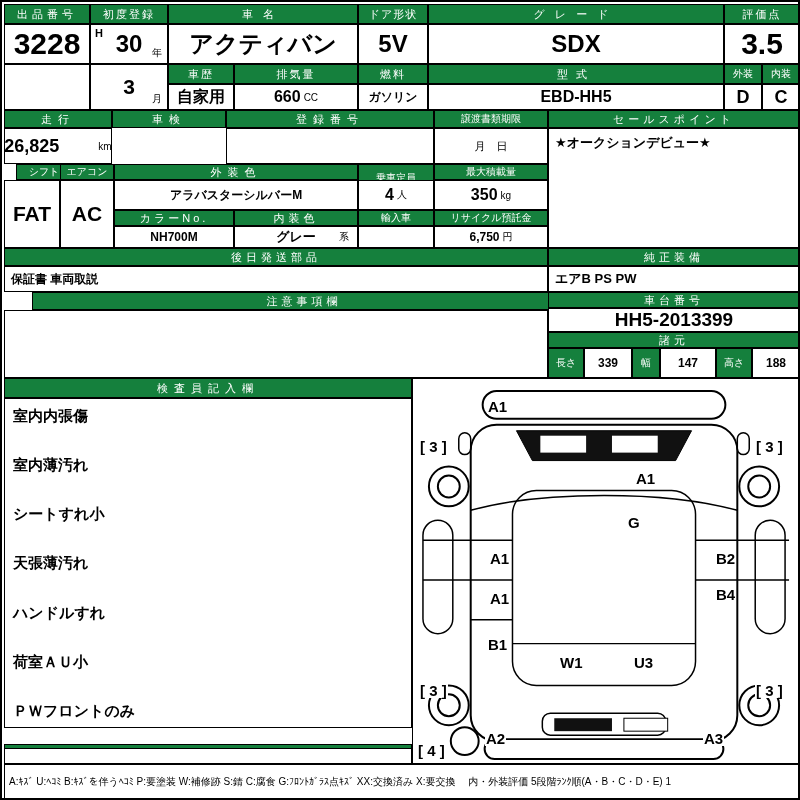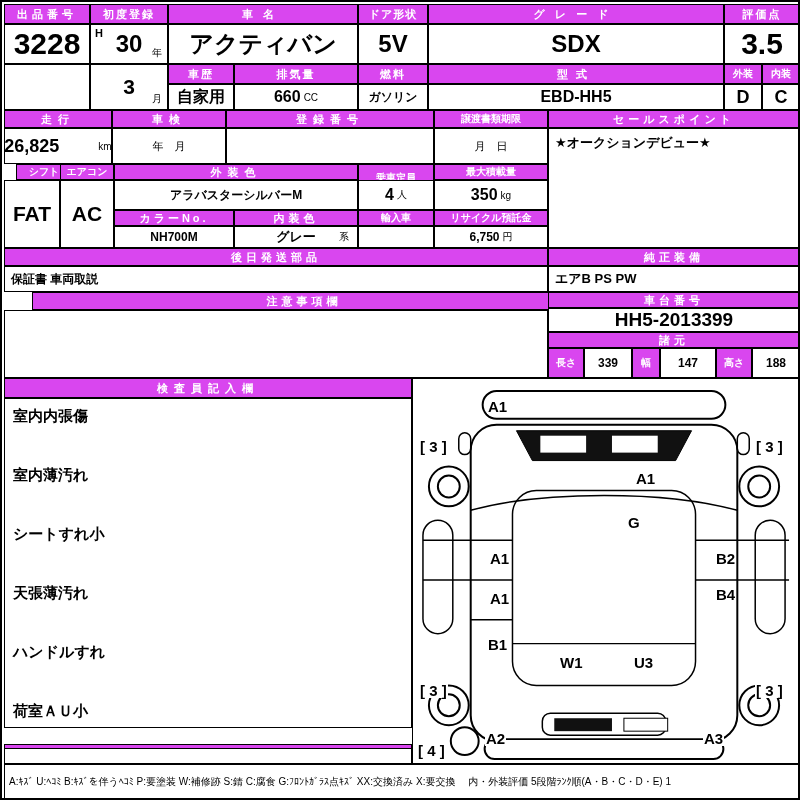--- a/index.html
+++ b/index.html
@@ -1,20 +1,20 @@
 <!DOCTYPE html>
 <html><head>
 <meta charset="utf-8">
 <style>
   * { margin:0; padding:0; box-sizing:border-box; }
   html,body { background:#fff; }
   body { font-family:"Liberation Sans","DejaVu Sans",sans-serif; color:#000; }
   .sheet { position:relative; width:800px; height:800px; background:#fff; border:2px solid #000; overflow:hidden; }
   .cell { position:absolute; border:1px solid #000; background:#fff; display:flex; align-items:center; justify-content:center; overflow:hidden; }
-  .hdr { background:#d946ef; color:#fff; font-size:11px; font-weight:bold; white-space:nowrap; }
+  .hdr { background:#15803d; color:#fff; font-size:11px; font-weight:normal; white-space:nowrap; }
   .val { font-weight:bold; }
   .left { justify-content:flex-start; padding-left:6px; }
   .topleft { align-items:flex-start; justify-content:flex-start; padding:5px 6px; }
   .ls1{letter-spacing:1px}.ls2{letter-spacing:2px}.ls3{letter-spacing:3px}
   .ls4{letter-spacing:4px}.ls6{letter-spacing:6px}.ls8{letter-spacing:8px}.ls10{letter-spacing:10px}
   .unit { font-size:10px; font-weight:normal; margin-left:3px; }
   .big40 { font-size:30px; } .big26 { font-size:24px; } .big22 { font-size:21px; }
   .med18 { font-size:18px; } .med16 { font-size:16px; } .med14 { font-size:12px; } .med13 { font-size:13px; } .med12 { font-size:12px; }
   .corner-tl { position:absolute; left:4px; top:2px; font-size:11px; font-weight:bold; }
   .corner-br { position:absolute; right:5px; bottom:3px; font-size:10px; font-weight:normal; }
@@ -68,21 +68,20 @@
   <div class="cell val med16" style="left:426px;top:82px;width:296px;height:26px;">EBD-HH5</div>
   <div class="cell val med18" style="left:722px;top:82px;width:38px;height:26px;">D</div>
   <div class="cell val med18" style="left:760px;top:82px;width:38px;height:26px;">C</div>
 
   <div class="cell hdr ls6" style="left:2px;top:108px;width:108px;height:18px;">走行</div>
   <div class="cell" style="left:2px;top:126px;width:108px;height:36px;gap:36px;">
     <span class="val med18">26,825</span>
     <span class="unit">km</span>
   </div>
   <div class="cell hdr ls6" style="left:110px;top:108px;width:114px;height:18px;">車検</div>
-  <div class="cell" style="left:110px;top:126px;width:114px;height:36px;font-size:11px;">年　月</div>
   <div class="cell hdr ls6" style="left:224px;top:108px;width:208px;height:18px;">登録番号</div>
   <div class="cell" style="left:224px;top:126px;width:208px;height:36px;"></div>
   <div class="cell hdr" style="left:432px;top:108px;width:114px;height:18px;font-size:10px;">譲渡書類期限</div>
   <div class="cell" style="left:432px;top:126px;width:114px;height:36px;font-size:11px;">月　日</div>
   <div class="cell hdr ls4" style="left:546px;top:108px;width:252px;height:18px;">セールスポイント</div>
   <div class="cell val med13 topleft" style="left:546px;top:126px;width:252px;height:120px;">★オークションデビュー★</div>
 
   <div class="cell hdr" style="left:14px;top:162px;width:56px;height:16px;font-size:10px;">シフト</div>
   <div class="cell hdr" style="left:58px;top:162px;width:54px;height:16px;font-size:10px;">エアコン</div>
   <div class="cell val big22" style="left:2px;top:178px;width:56px;height:68px;">FAT</div>
@@ -136,20 +135,21 @@
   <div class="cell val med14" style="left:750px;top:346px;width:48px;height:30px;">188</div>
 
   <div class="cell hdr ls6" style="left:2px;top:376px;width:408px;height:20px;">検査員記入欄</div>
   <div class="cell notes-box" style="left:2px;top:396px;width:408px;height:330px;">
       <span class="note-line">室内内張傷</span>
       <span class="note-line">室内薄汚れ</span>
       <span class="note-line">シートすれ小</span>
       <span class="note-line">天張薄汚れ</span>
       <span class="note-line">ハンドルすれ</span>
       <span class="note-line">荷室ＡＵ小</span>
+      <span class="note-line">ＰＷフロントのみ</span>
     </div>
   <div class="cell hdr ls3" style="left:2px;top:726px;width:408px;height:36px;margin-top:16px;">事務局よりご案内</div>
   <div class="cell" style="left:2px;top:746px;width:408px;height:16px;"></div>
 
   <div class="cell" style="left:410px;top:376px;width:388px;height:386px;">
     <svg width="386" height="384" viewBox="0 0 388 386">
       <g fill="#fff" stroke="#000" stroke-width="2">
         <rect x="70" y="12" width="244" height="28" rx="14"></rect>
         <rect x="58" y="46" width="268" height="318" rx="26"></rect>
       </g>

